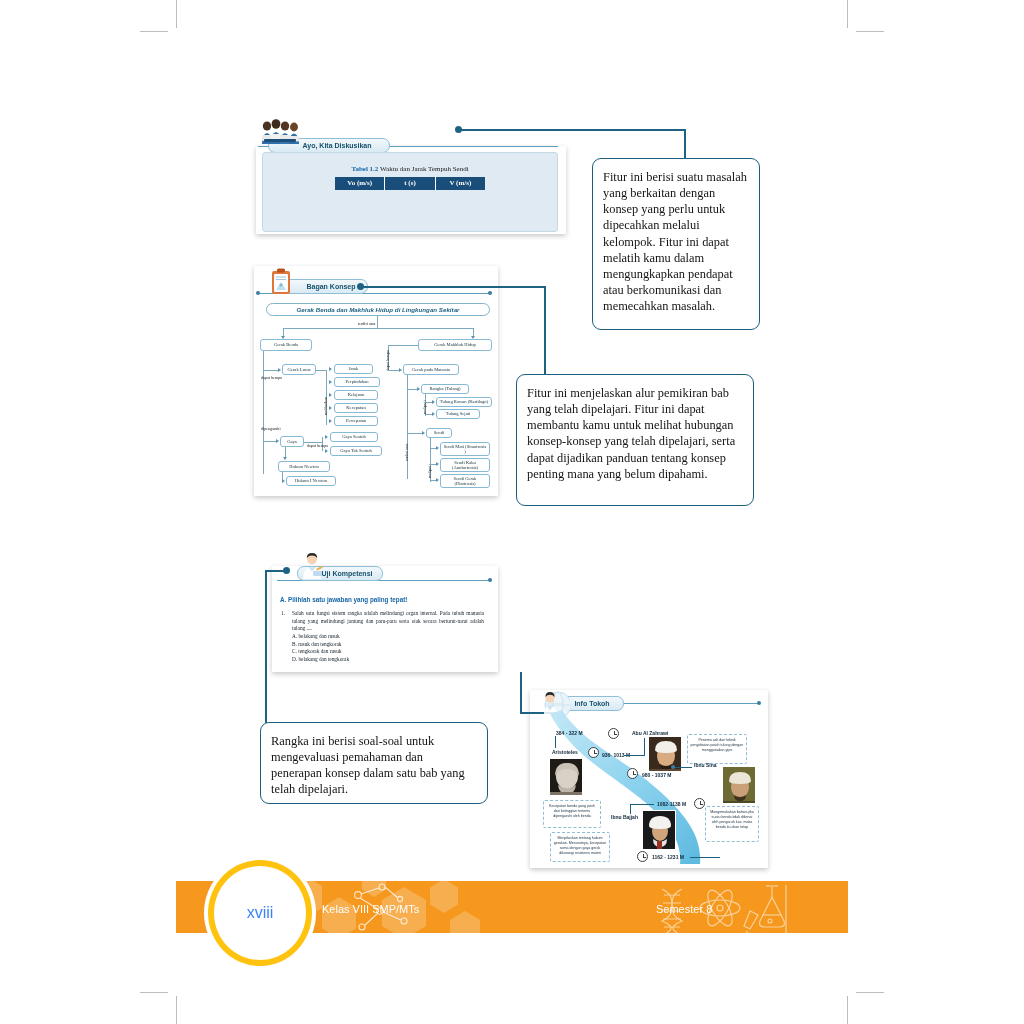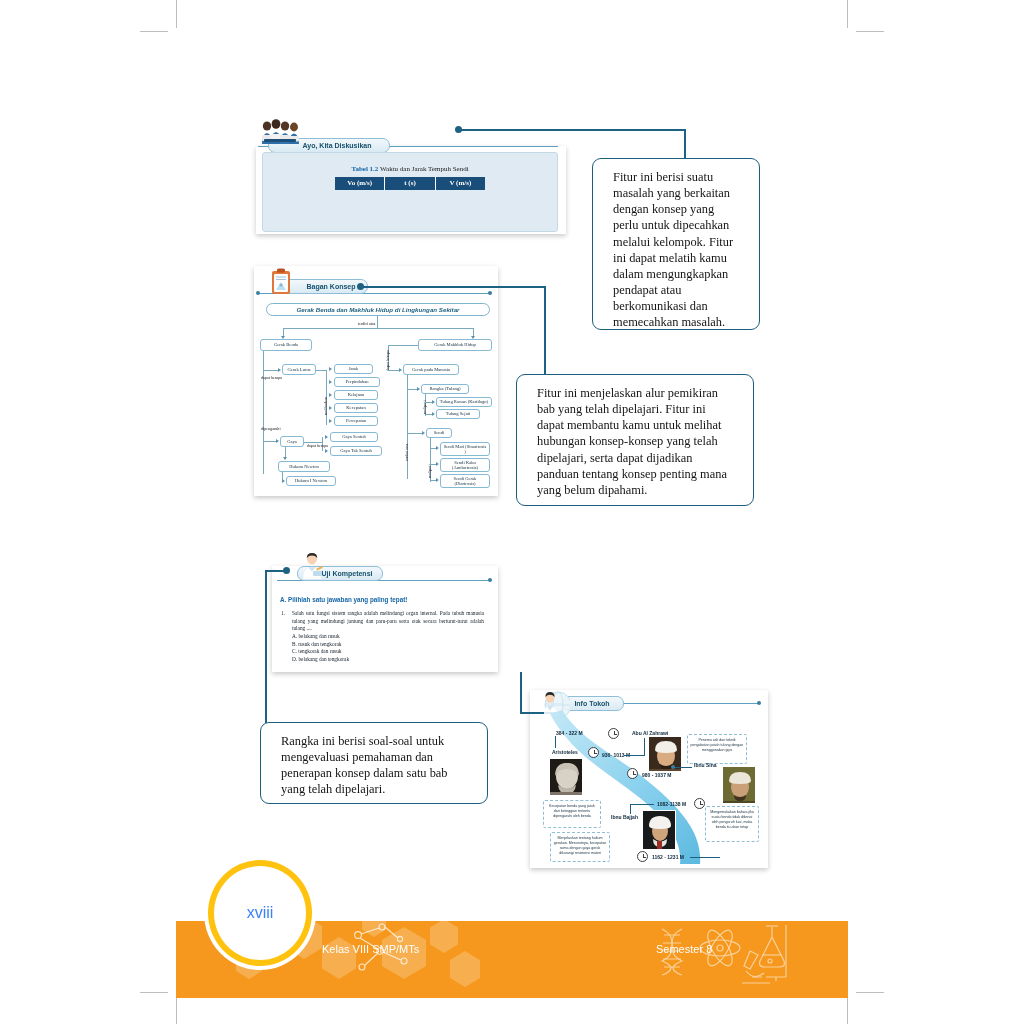--- a/index.html
+++ b/index.html
@@ -50,21 +50,21 @@
     overflow:hidden;
   }
   .tabavatar svg { display:block; }
 
   
   .callout {
     position:absolute;
     border:1.6px solid #1d5f7e;
     border-radius:9px;
     background:#ffffff;
-    padding:10px 20px;
+    padding:10px 10px;
     font-family:"Liberation Serif", serif;
     font-size:12.4px;
     line-height:1.30;
     color:#141414;
   }
   .connector { position:absolute; background:#1d6283; }
   .cdot {
     position:absolute; width:7px; height:7px; border-radius:50%;
     background:#1d6283;
   }
@@ -178,21 +178,21 @@
   }
   .clock::before, .clock::after {
     content:""; position:absolute; background:#3e3e3e;
   }
   .clock::before { width:0.8px; height:3.4px; left:4.6px; top:1.8px; }
   .clock::after  { width:3px; height:0.8px; left:5px; top:5px; }
   .itln { position:absolute; background:#1d5f7e; }
 
   
   .footer {
-    position:absolute; left:176px; top:921px; width:672px; height:77px;
+    position:absolute; left:176px; top:881px; width:672px; height:52px;
     background:#f5981d;
     overflow:hidden;
   }
   .hexes { position:absolute; inset:0; }
   .hex {
     position:absolute; background:rgba(255,255,255,.22);
     clip-path:polygon(50% 0%,100% 25%,100% 75%,50% 100%,0% 75%,0% 25%);
   }
   .footer-txt {
     position:absolute;

